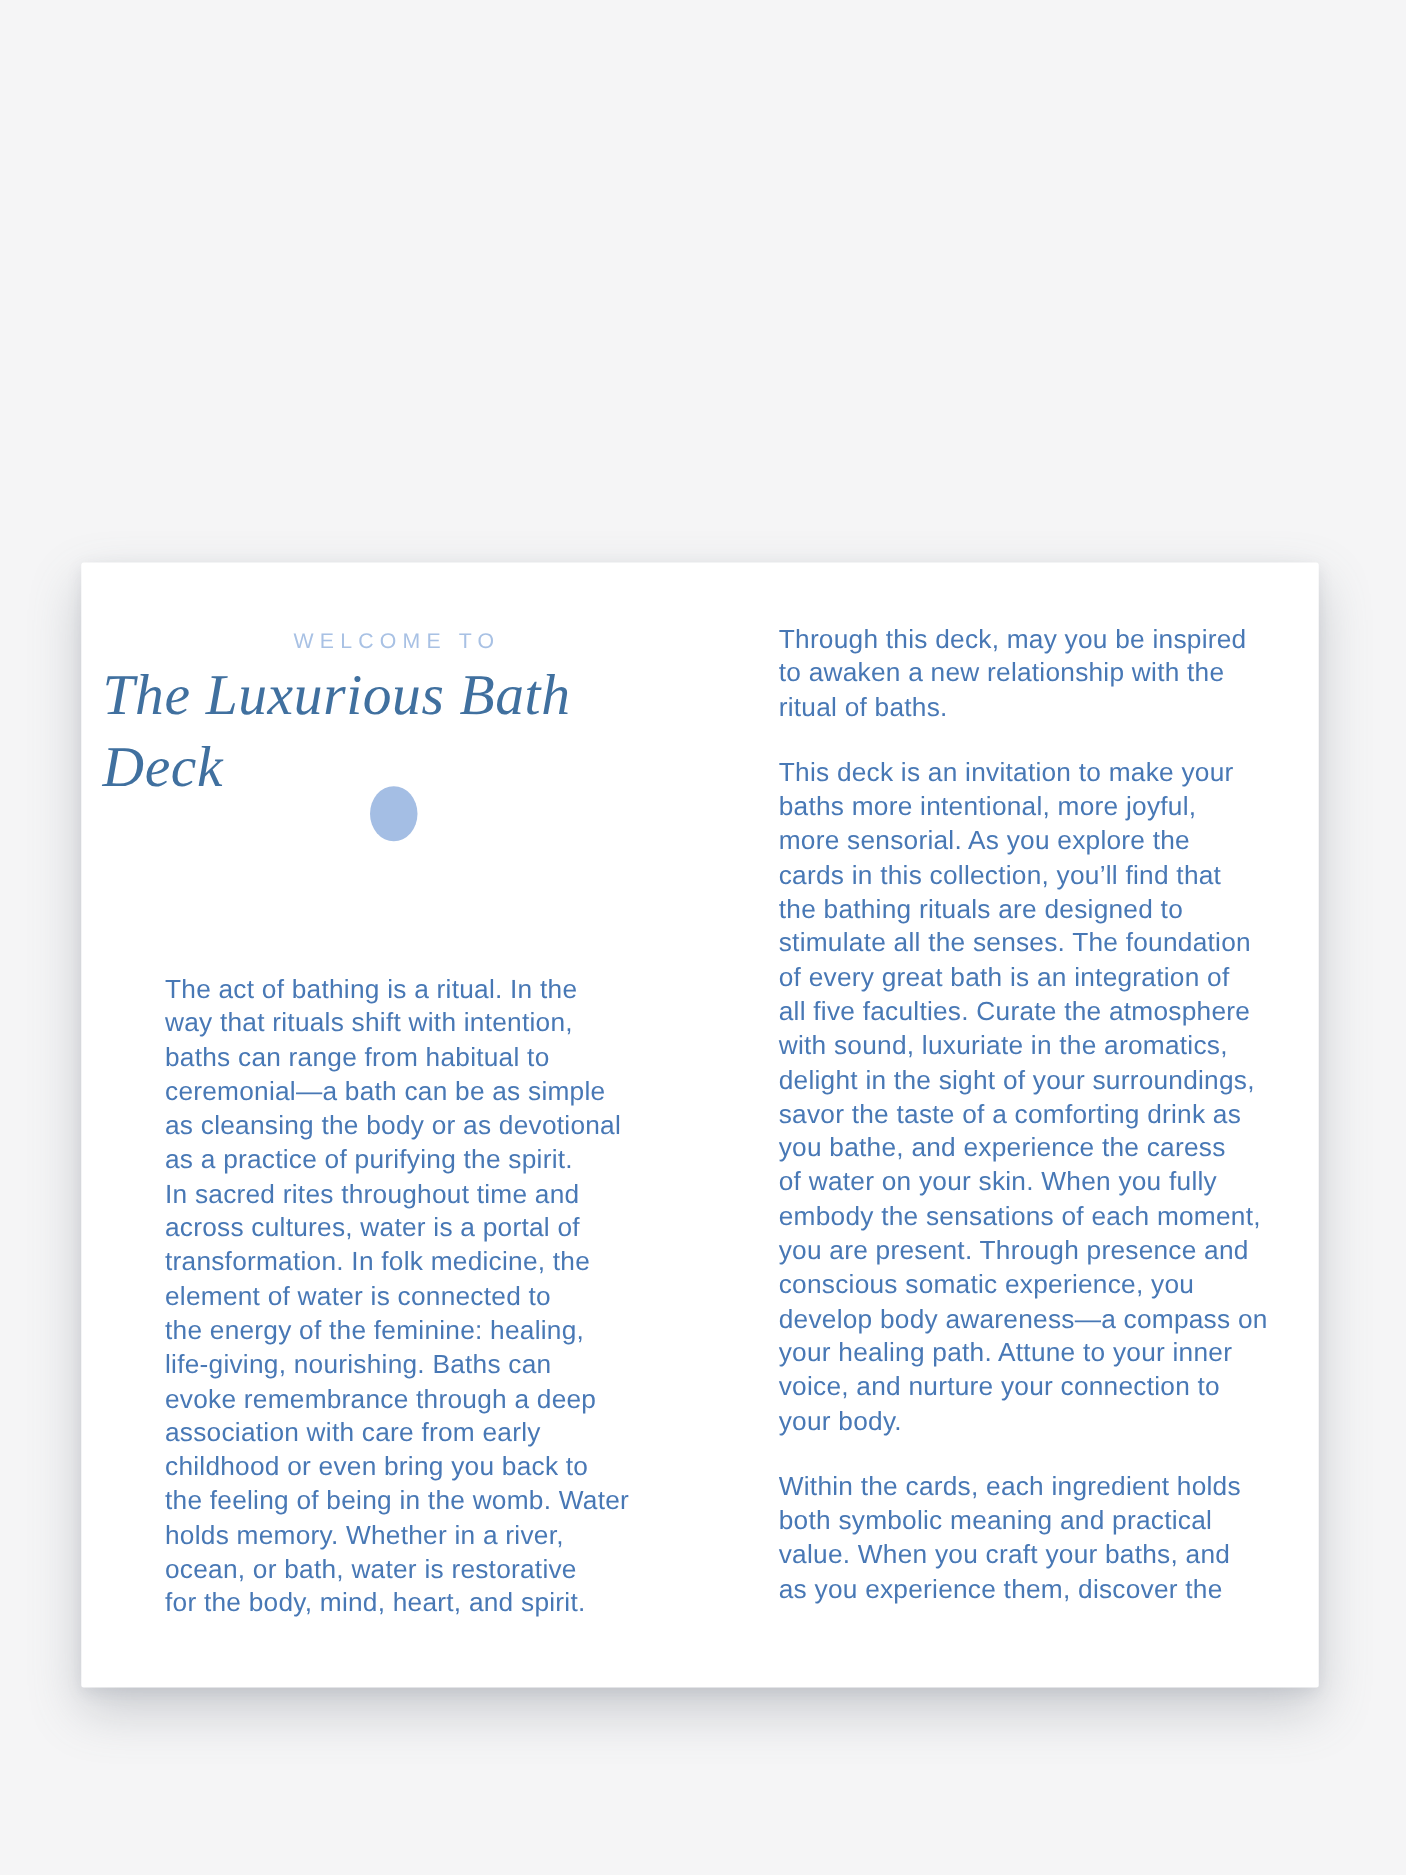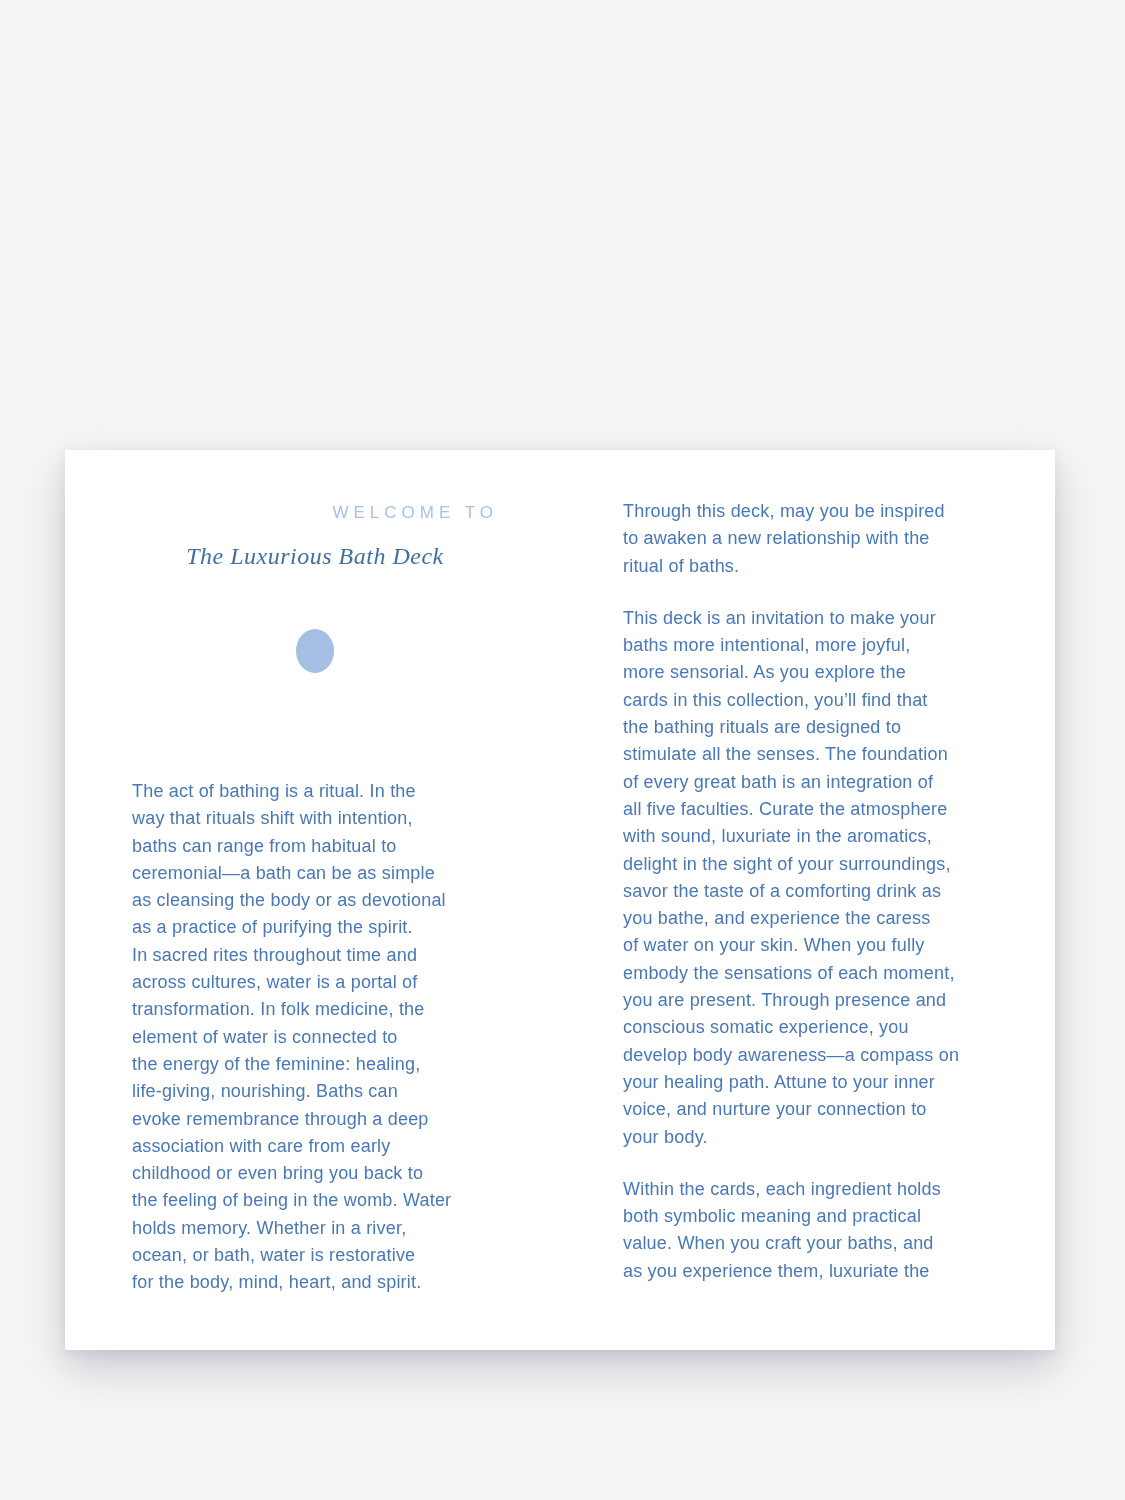--- a/index.html
+++ b/index.html
@@ -23,52 +23,52 @@
     height: 900px;
     background: #ffffff;
     border-radius: 2px;
     box-shadow: 0 18px 42px rgba(100, 105, 120, 0.30), 0 4px 12px rgba(100, 105, 120, 0.12);
   }
   .eyebrow {
     position: absolute;
     left: 67px;
     top: 53px;
     width: 366px;
-    text-align: right;
+    text-align: center;
     font-size: 17px;
     letter-spacing: 5px;
     color: #a8c1e4;
     font-weight: 400;
     text-indent: 5px; 
   }
   .title {
     position: absolute;
     left: 17px;
-    top: 91px;
+    top: 77px;
     width: 466px;
-    text-align: center;
+    text-align: left;
     font-family: "Liberation Serif", serif;
     font-style: italic;
     font-weight: 400;
-    font-size: 24px;
+    font-size: 46px;
     letter-spacing: 0.5px;
     color: #40709f;
     line-height: 1.25;
   }
   .dot {
     position: absolute;
     left: 231px;
     top: 179px;
     width: 38px;
     height: 44px;
     border-radius: 50%;
     background: #a4bee4;
   }
   .body-text {
-    font-size: 18px;
+    font-size: 21px;
     line-height: 27.3px;
     letter-spacing: 0.2px;
     color: #4878b5;
     white-space: pre-line;
   }
   .col-left-para {
     position: absolute;
     left: 67px;
     top: 304px;
     width: 410px;
@@ -135,17 +135,17 @@
 embody the sensations of each moment,
 you are present. Through presence and
 conscious somatic experience, you
 develop body awareness—a compass on
 your healing path. Attune to your inner
 voice, and nurture your connection to
 your body.</p>
       <p class="body-text">Within the cards, each ingredient holds
 both symbolic meaning and practical
 value. When you craft your baths, and
-as you experience them, luxuriate the</p>
+as you experience them, discover the</p>
     </div>
 
   </div>
 </div>
 
 </body></html>

